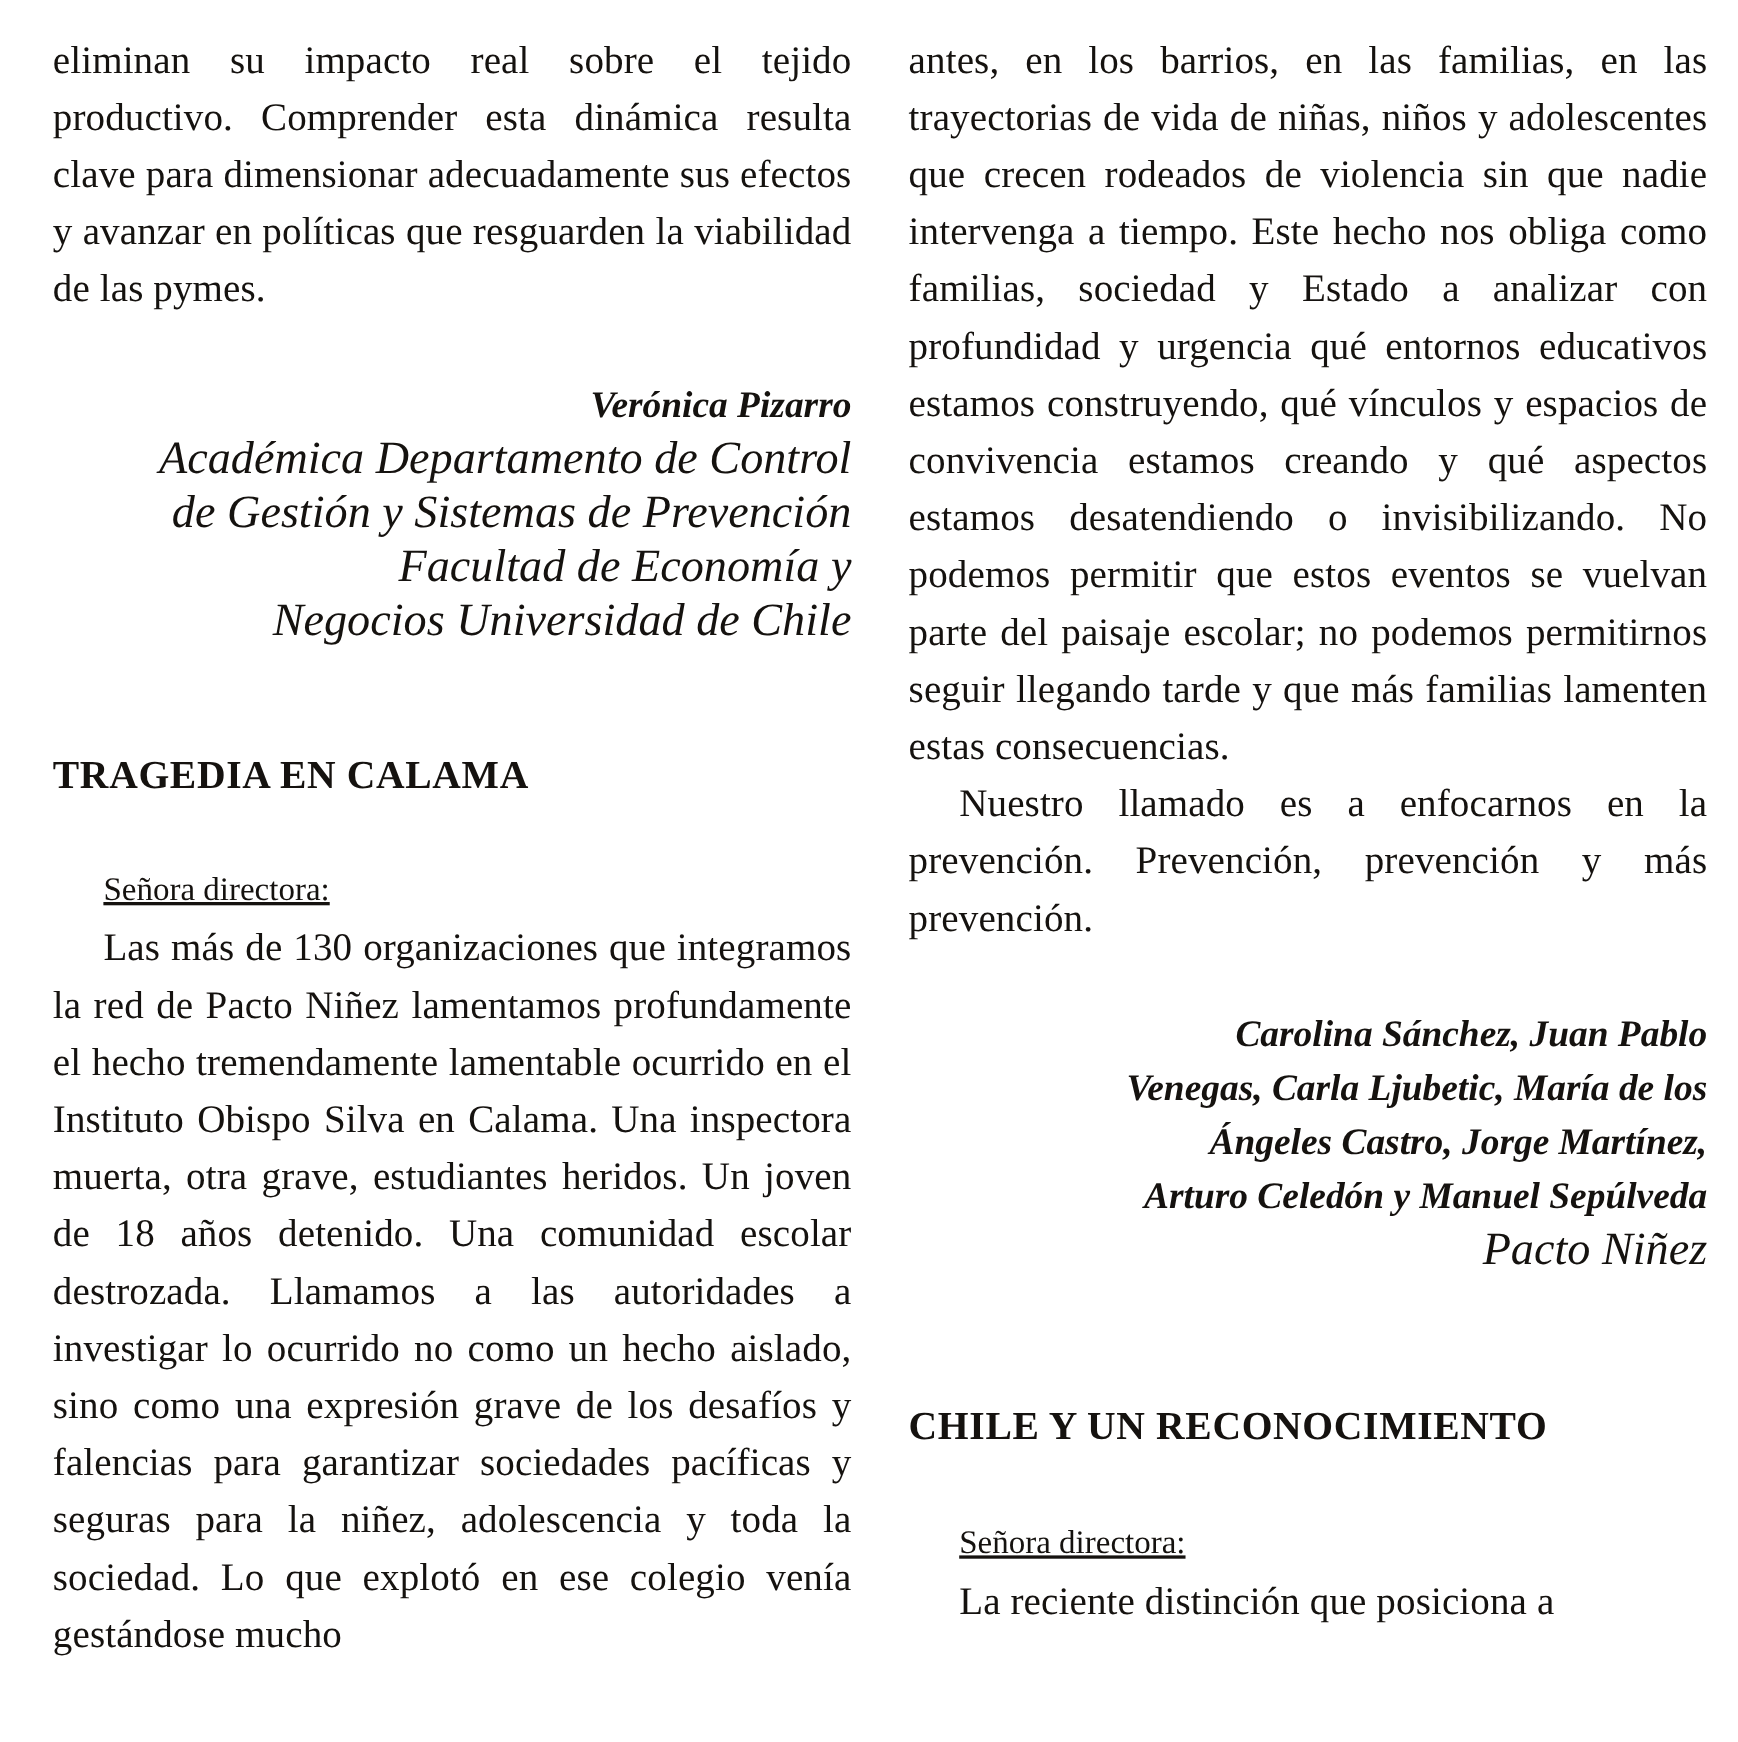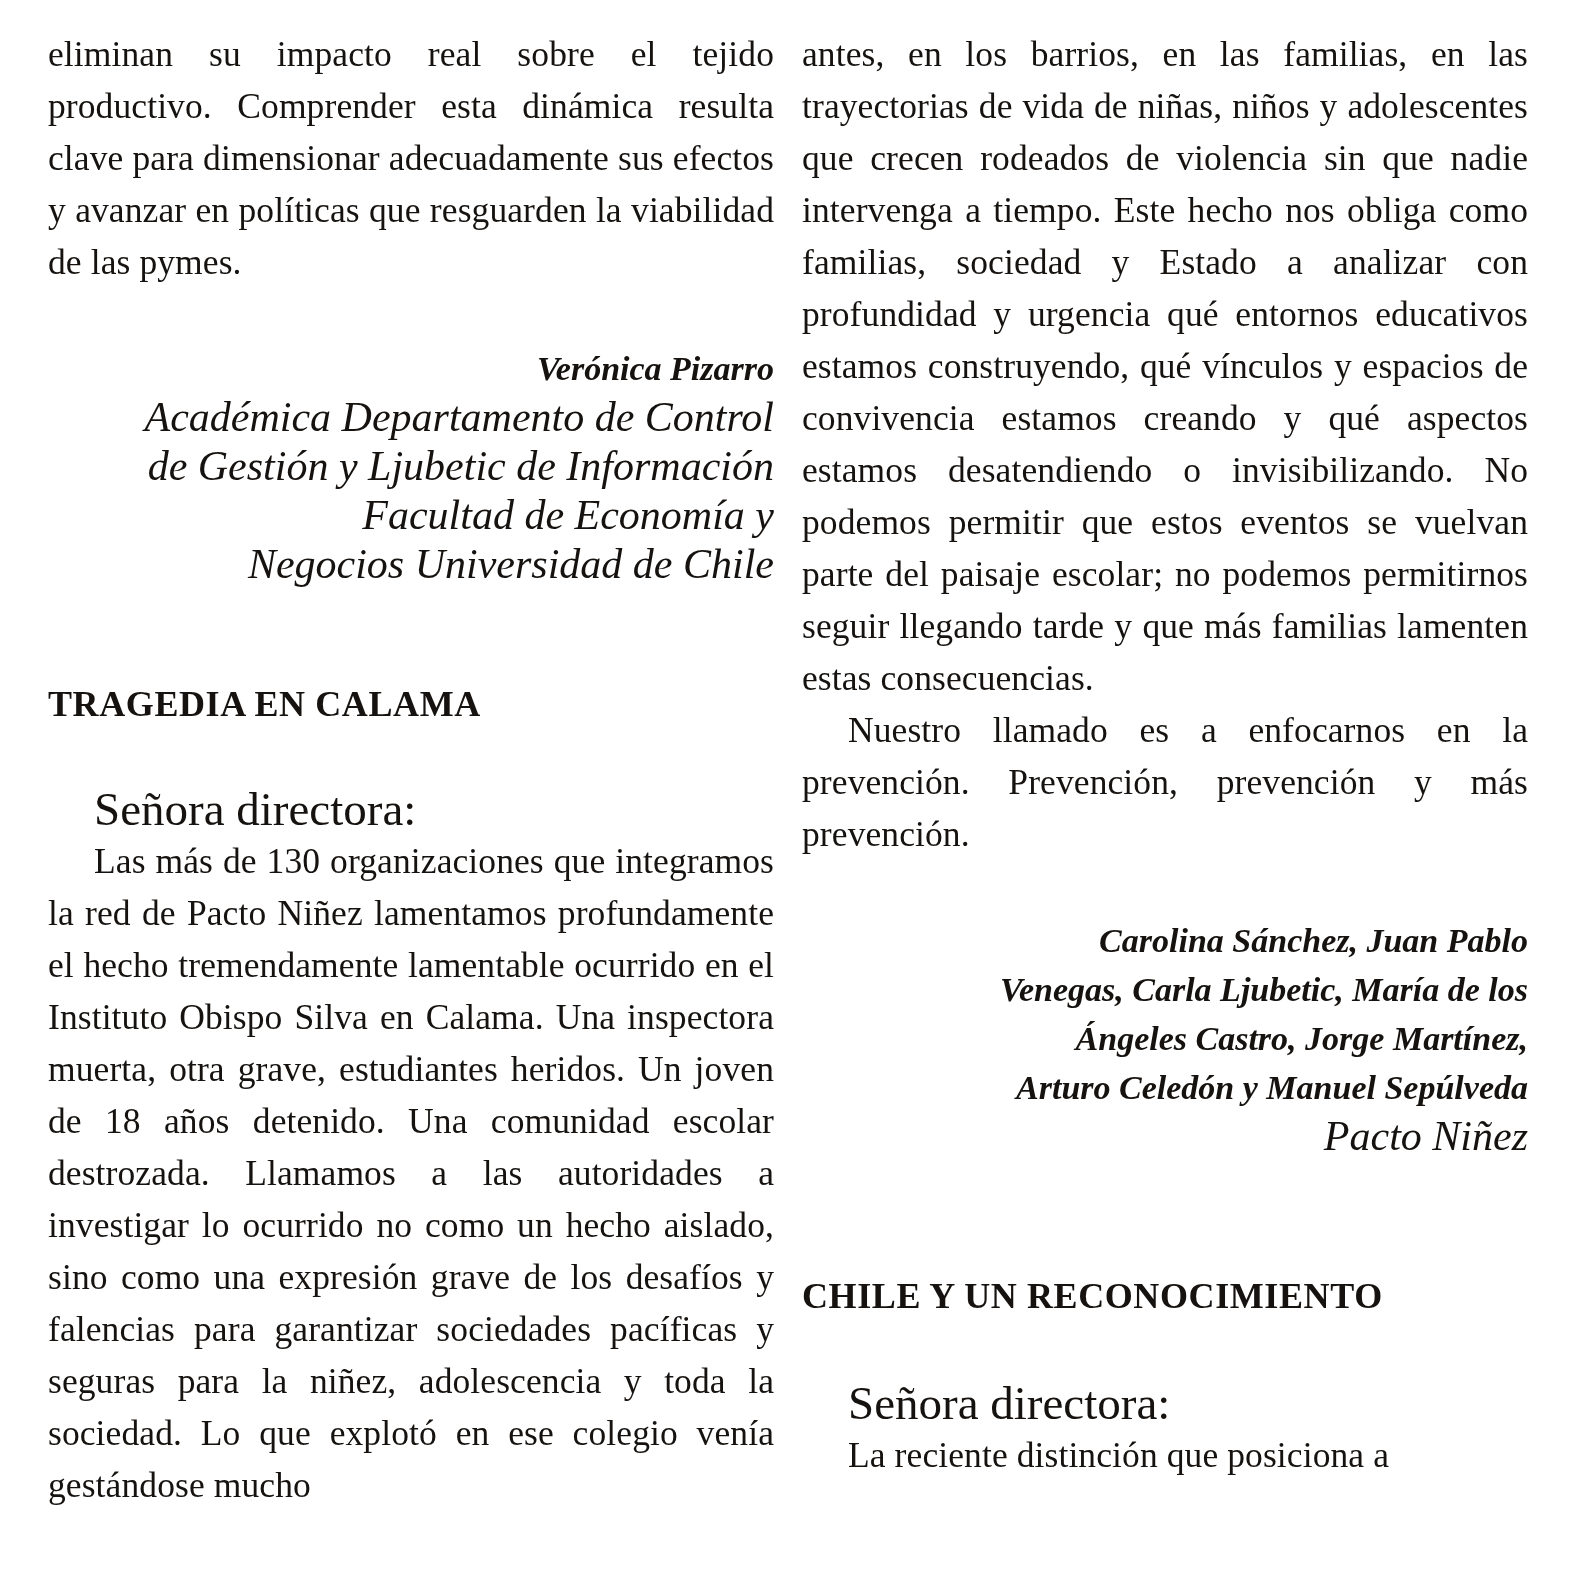--- a/index.html
+++ b/index.html
@@ -14,21 +14,21 @@
     color: #15120f;
     overflow: hidden;
   }
   .page {
     position: relative;
     width: 1580px;
     height: 1584px;
     box-sizing: border-box;
     padding: 28px 48px 0 48px;
     display: flex;
-    gap: 28px;
+    gap: 52px;
     border-radius: 12px;
   }
   .column {
     width: 726px;
     flex: 0 0 726px;
   }
   .body-text {
     font-size: 35.5px;
     line-height: 52px;
     text-align: justify;
@@ -71,40 +71,41 @@
   }
   .headline-block-1 {
     margin-top: 92px;
     margin-bottom: 56px;
   }
   .headline-block-2 {
     margin-top: 112px;
     margin-bottom: 58px;
   }
   .salutation {
-    font-size: 47px;
+    font-size: 30px;
     line-height: 52px;
     margin: 0;
     text-indent: 46px;
     text-align: left;
+    text-decoration: underline;
   }
 </style>
 </head>
 <body>
 
 <div class="page">
 
   <div class="column">
 
     <p class="body-text">eliminan su impacto real sobre el tejido productivo. Comprender esta dinámica resulta clave para dimensionar adecuadamente sus efectos y avanzar en políticas que resguarden la viabilidad de las pymes.</p>
 
     <div class="sig-block">
       <p class="sig-name">Verónica Pizarro</p>
       <p class="sig-role">Académica Departamento de Control</p>
-      <p class="sig-role">de Gestión y Ljubetic de Información</p>
+      <p class="sig-role">de Gestión y Sistemas de Prevención</p>
       <p class="sig-role">Facultad de Economía y</p>
       <p class="sig-role">Negocios Universidad de Chile</p>
     </div>
 
     <h2 class="headline headline-block-1">TRAGEDIA EN CALAMA</h2>
 
     <p class="salutation">Señora directora:</p>
 
     <p class="body-text indent">Las más de 130 organizaciones que integramos la red de Pacto Niñez lamentamos profundamente el hecho tremendamente lamentable ocurrido en el Instituto Obispo Silva en Calama. Una inspectora muerta, otra grave, estudiantes heridos. Un joven de 18 años detenido. Una comunidad escolar destrozada. Llamamos a las autoridades a investigar lo ocurrido no como un hecho aislado, sino como una expresión grave de los desafíos y falencias para garantizar sociedades pacíficas y seguras para la niñez, adolescencia y toda la sociedad. Lo que explotó en ese colegio venía gestándose mucho</p>
 

